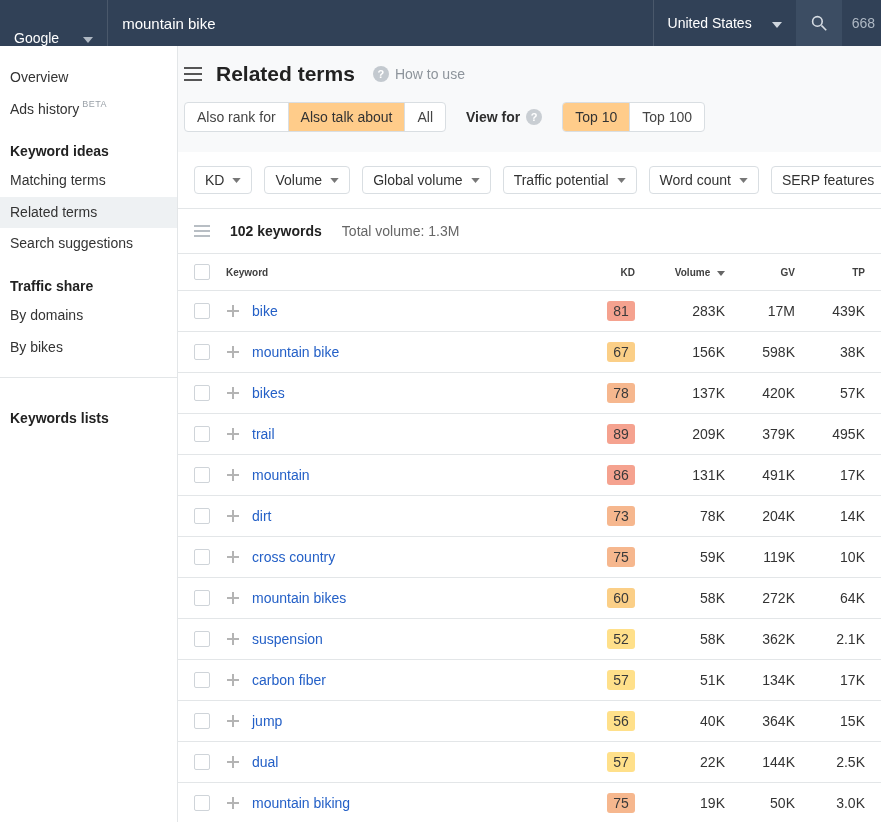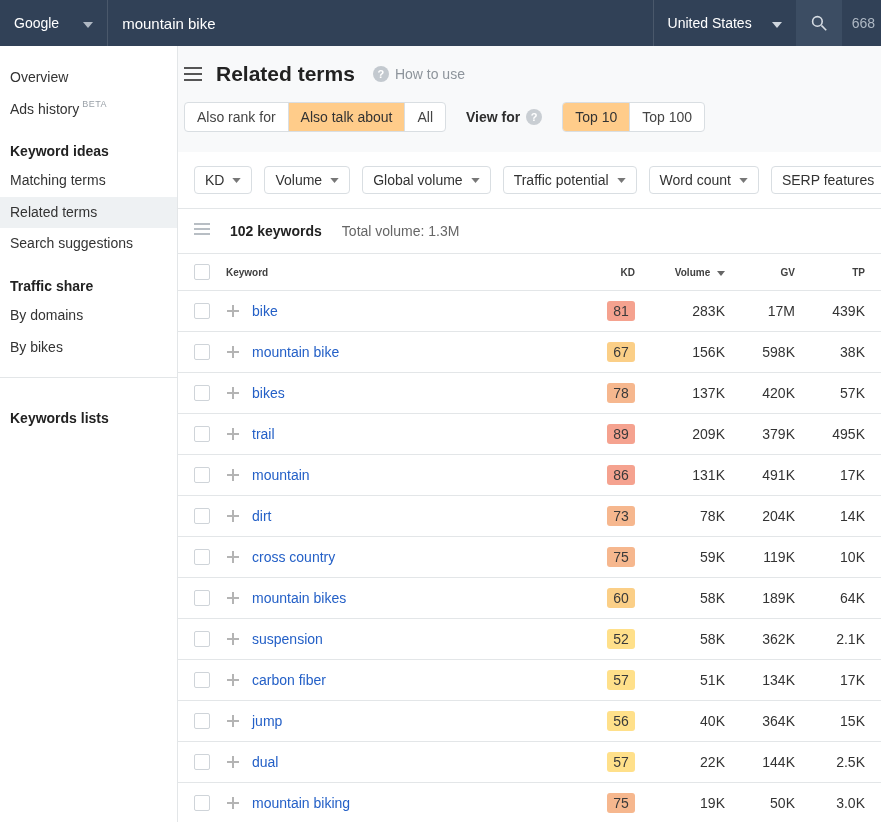--- a/index.html
+++ b/index.html
@@ -8,21 +8,21 @@
     --line:#e3e6e8; --line2:#d9dee2;
     --bg:#f8f9fa;
     --link:#2460c7;
     --orange:#ffcc8a;
   }
   *{box-sizing:border-box;}
   body{margin:0;font-family:-apple-system,BlinkMacSystemFont,"Segoe UI",Helvetica,Arial,sans-serif;font-size:14px;color:var(--text);background:#fff;width:881px;}
 
   
   .topbar{display:flex;background:var(--dark);height:46px;align-items:stretch;color:#fff;font-size:14px;}
-  .sel{display:flex;align-items:center;padding:0 14px;gap:24px;border-right:1px solid rgba(255,255,255,.12);cursor:pointer;}
+  .sel{display:flex;align-items:flex-end;padding:0 14px;gap:24px;border-right:1px solid rgba(255,255,255,.12);cursor:pointer;}
   .sel .caret{opacity:.8;}
   .searchbox{flex:1;display:flex;align-items:center;padding:0 14px;color:#fff;font-size:15px;}
   .country{display:flex;align-items:center;gap:20px;padding:0 14px;border-left:1px solid rgba(255,255,255,.12);cursor:pointer;justify-content:center;}
   .sbtn{display:flex;align-items:center;justify-content:center;width:46px;background:var(--dark2);cursor:pointer;}
   .rcount{display:flex;align-items:center;padding:0 6px 0 10px;color:#aeb8c4;font-size:14px;overflow:hidden;}
 
   .caret-svg{width:10px;height:6px;}
   .caret-svg path{fill:#cfd6de;}
   .search-svg{width:16px;height:16px;}
   .search-svg *{stroke:#d7dde4;fill:none;stroke-width:2;}
@@ -52,21 +52,21 @@
   .seg .tab.active{background:var(--orange);color:#333;}
   .viewlabel{display:flex;align-items:center;gap:6px;font-weight:700;color:#2e2e2e;}
 
   
   .panel{background:#fff;margin-top:10px;}
   .filters{display:flex;gap:12px;padding:14px 16px;border-bottom:1px solid var(--line);overflow:hidden;}
   .chip{display:inline-flex;align-items:center;gap:8px;border:1px solid var(--line2);border-radius:4px;padding:5px 10px;color:#333;cursor:pointer;flex:none;}
   .chip .car{width:9px;height:5px;}
   .chip .car path{fill:#777;}
 
-  .sumrow{display:flex;gap:20px;padding:14px 16px;border-bottom:1px solid var(--line);}
+  .sumrow{display:flex;align-items:center;gap:20px;padding:14px 16px;border-bottom:1px solid var(--line);}
   .sumrow .ham2{width:16px;height:12px;cursor:pointer;}
   .sumrow .ham2 div{height:2px;background:#b8bec4;margin:0 0 3px 0;}
   .sumrow b{font-weight:700;color:#222;}
   .sumrow .tv{color:#666;}
 
   
   .thead,.trow{display:flex;align-items:center;border-bottom:1px solid var(--line);}
   .thead{padding:10px 16px;color:#404040;font-weight:700;font-size:10px;}
   .trow{padding:10px 16px;}
   .cbox{width:16px;height:16px;border:1px solid #cfd4d9;border-radius:2px;flex:none;margin-right:16px;cursor:pointer;}
@@ -342,21 +342,21 @@
             <div class="cbox"></div>
             <svg class="plus" viewBox="0 0 14 14">
               <line x1="7" y1="1" x2="7" y2="13"></line>
               <line x1="1" y1="7" x2="13" y2="7"></line>
             </svg>
             <div class="kwcol"><a class="kw">mountain bikes</a></div>
             <div class="kdcol">
               <span class="kdchip" style="background:#fbcf87">60</span>
             </div>
             <div class="volcol num">58K</div>
-            <div class="gvcol num">189K</div>
+            <div class="gvcol num">272K</div>
             <div class="tpcol num">64K</div>
           </div>
           <div class="trow">
             <div class="cbox"></div>
             <svg class="plus" viewBox="0 0 14 14">
               <line x1="7" y1="1" x2="7" y2="13"></line>
               <line x1="1" y1="7" x2="13" y2="7"></line>
             </svg>
             <div class="kwcol"><a class="kw">suspension</a></div>
             <div class="kdcol">

